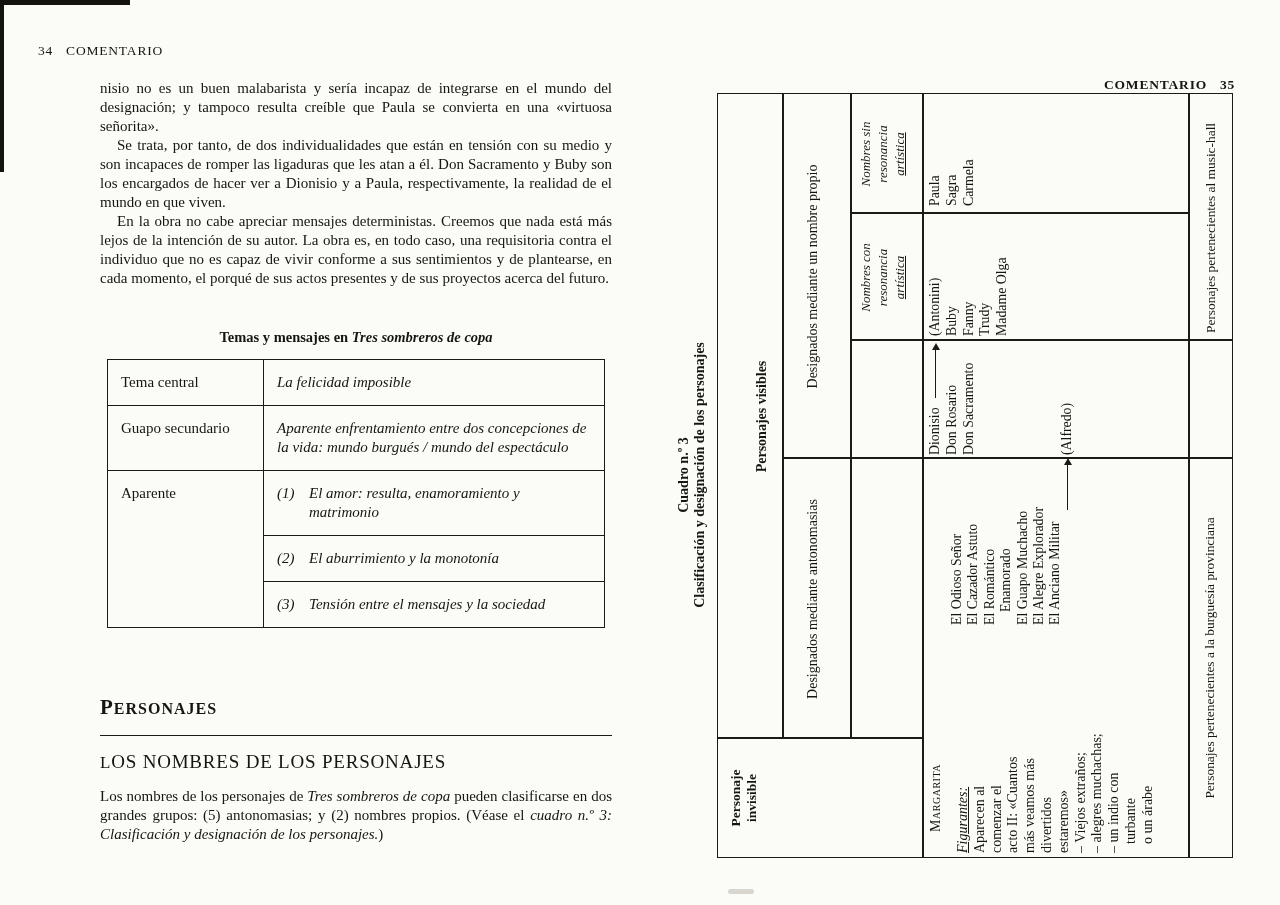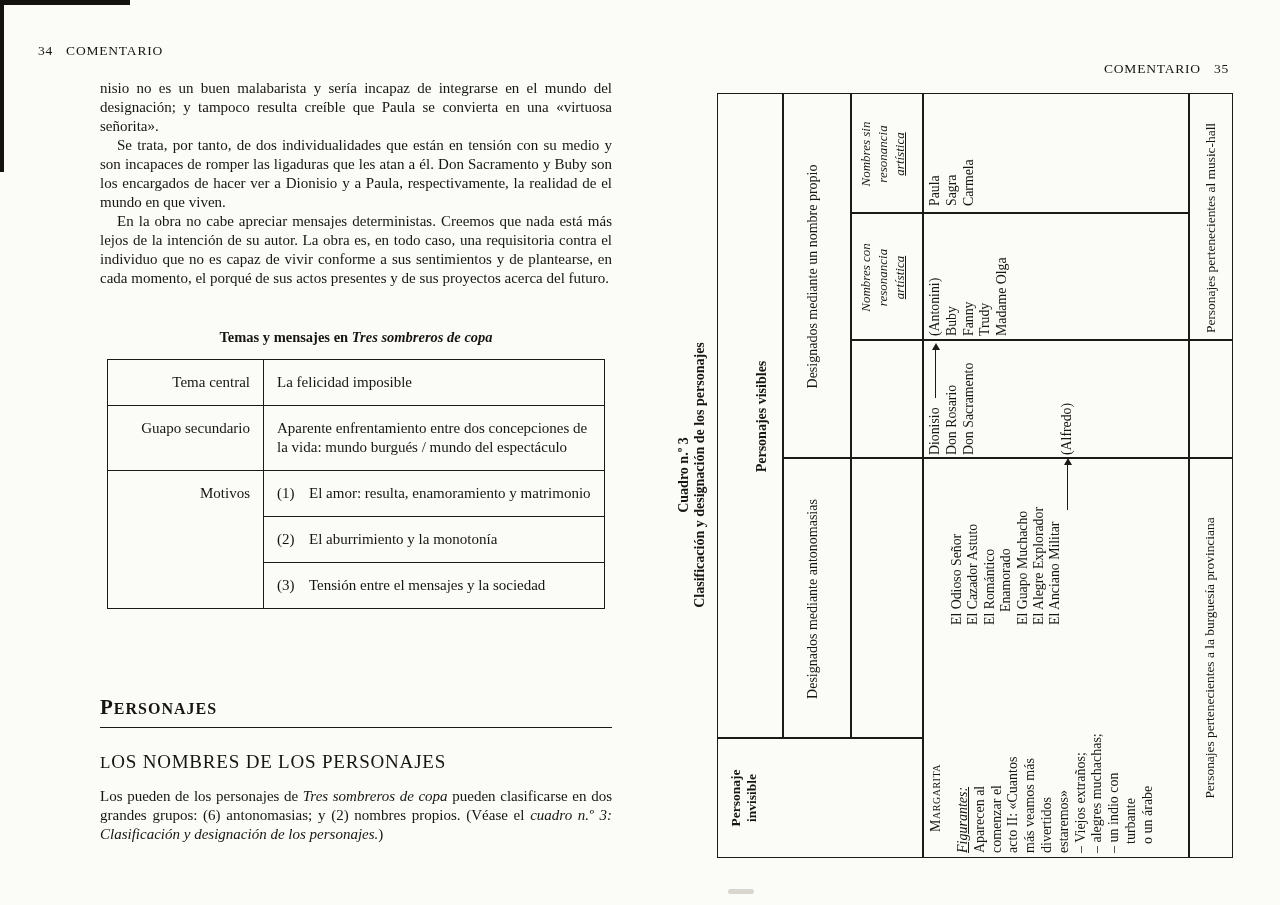--- a/index.html
+++ b/index.html
@@ -18,25 +18,25 @@
   .bodycol{width:512px;font-size:15px;line-height:19px;text-align:justify;}
   .bodycol p{margin:0;}
   .ind{text-indent:17px;}
   .cap{width:512px;text-align:center;font-weight:bold;font-size:14.5px;line-height:20px;}
   .cap .it{font-style:italic;}
   table.t2{border-collapse:collapse;margin:12px auto 0 auto;}
   table.t2 td{
     border:1.6px solid #1c1a16;vertical-align:top;
     padding:13px 13px;font-size:15px;line-height:19px;
   }
-  td.t2c1{width:129px;text-align:right;}
-  td.t2c2{width:314px;}
+  td.t2c1{width:129px;}
+  td.t2c2{width:314px;font-style:italic;}
   .motivo{position:relative;padding-left:32px;}
   .motivo .num{position:absolute;left:0;top:0;}
-  .sec-head{border-bottom:1.7px solid #1c1a16;padding-bottom:7px;width:512px;}
+  .sec-head{border-bottom:1.7px solid #1c1a16;padding-bottom:15px;width:512px;}
   .sec-head .ini{font-size:21px;font-weight:bold;letter-spacing:1px;}
   .sec-head .rest{font-size:16px;font-weight:bold;letter-spacing:1px;}
   .sub-head .ini{font-size:17px;letter-spacing:0.8px;}
   .sub-head .rest{font-size:19px;letter-spacing:0.8px;}
   
   .rot-wrap{
     left:676px;top:858px;width:766px;height:560px;
     transform:rotate(-90deg);transform-origin:top left;
   }
   .t3-cap{text-align:center;font-weight:bold;font-size:14px;line-height:16px;margin-bottom:9px;}
@@ -81,21 +81,21 @@
     <tbody>
         <tr>
       <td class="t2c1">Tema central</td>
       <td class="t2c2">La felicidad imposible</td>
     </tr>
     <tr>
       <td class="t2c1">Guapo secundario</td>
       <td class="t2c2">Aparente enfrentamiento entre dos concepciones de la vida: mundo burgués / mundo del espectáculo</td>
     </tr>
     <tr>
-      <td class="t2c1" rowspan="3">Motivos</td>
+      <td class="t2c1" rowspan="3">Aparente</td>
       <td class="t2c2">
         <div class="motivo">
           <span class="num">(1)</span>
           <span>El amor: resulta, enamoramiento y matrimonio</span>
         </div>
       </td>
     </tr>
     <tr>
       <td class="t2c2">
         <div class="motivo">
@@ -118,24 +118,24 @@
 
 <div class="abs sec-head" style="left:100px;top:695px;">
   <span class="ini">P</span><span class="rest">ERSONAJES</span>
 </div>
 
 <div class="abs sub-head" style="left:100px;top:751px;">
   <span class="ini">L</span><span class="rest">OS NOMBRES DE LOS PERSONAJES</span>
 </div>
 
 <div class="abs bodycol" style="left:100px;top:787px;">
-  <p><span>Los pueden de los personajes de </span><span class="it" style="font-style:italic;">Tres sombreros de copa</span><span> pueden clasifi­carse en dos grandes grupos: (6) antonomasias; y (2) nombres propios. (Véase el </span><span style="font-style:italic;">cuadro n.º 3: Clasificación y designación de los personajes.</span><span>)</span></p>
-</div>
-
-<div class="abs run-head" style="left:1104px;top:61px;">
+  <p><span>Los nombres de los personajes de </span><span class="it" style="font-style:italic;">Tres sombreros de copa</span><span> pueden clasifi­carse en dos grandes grupos: (5) antonomasias; y (2) nombres propios. (Véase el </span><span style="font-style:italic;">cuadro n.º 3: Clasificación y designación de los personajes.</span><span>)</span></p>
+</div>
+
+<div class="abs run-head" style="left:1104px;top:77px;font-weight:bold;">
   <span>COMENTARIO</span><span class="gap"></span><span>35</span>
 </div>
 
 <div class="abs rot-wrap">
 
   <div class="t3-cap">
     <div>Cuadro n.º 3</div>
     <div>Clasificación y designación de los personajes</div>
   </div>
 

